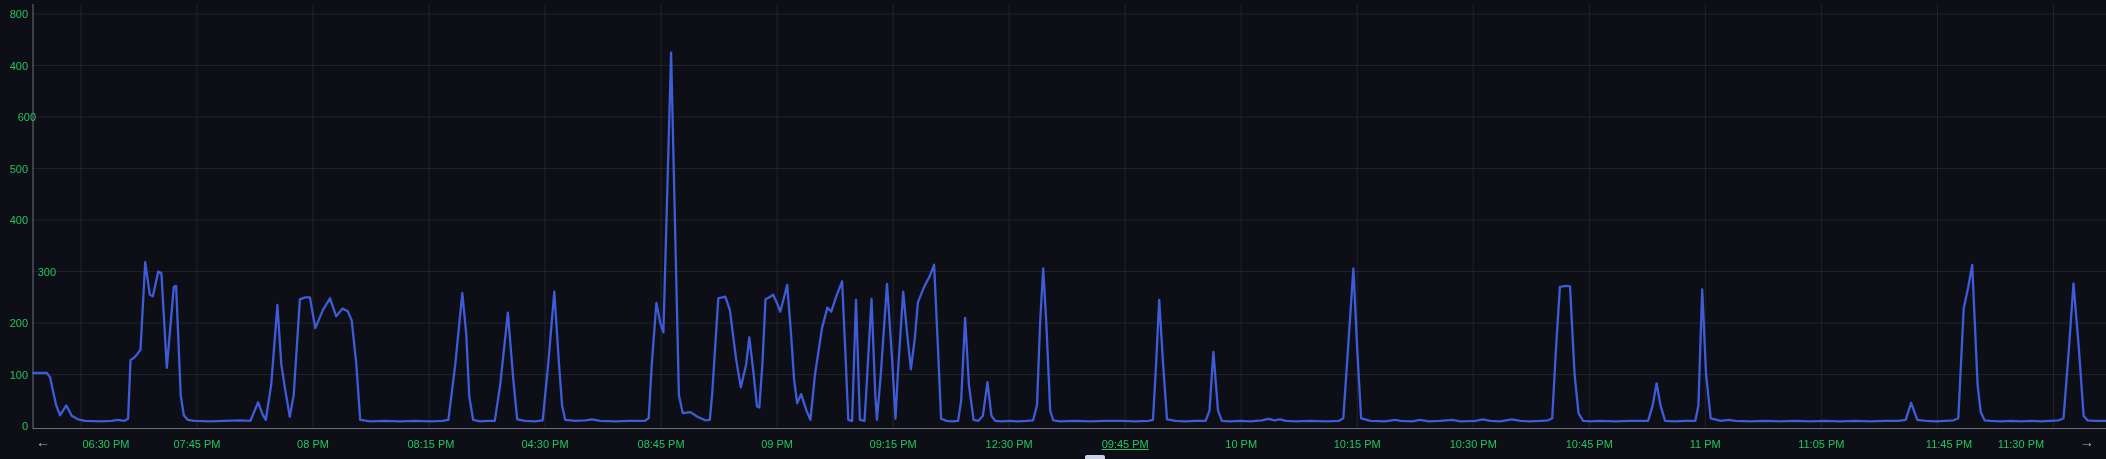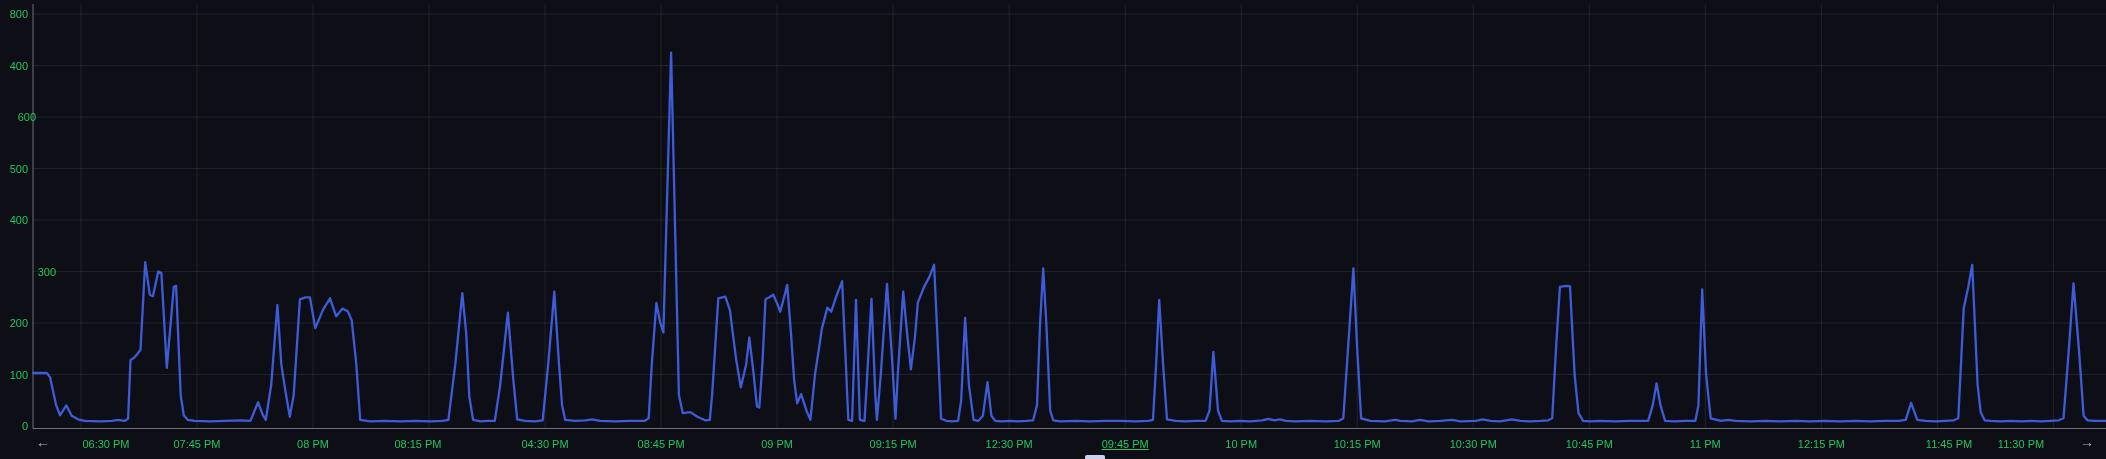--- a/index.html
+++ b/index.html
@@ -61,33 +61,33 @@
       <div class="axis-label ylab" style="left: 0px; top: 212px;">400</div>
       <div class="axis-label ylab" style="left: 0px; top: 263.5px; margin-left: 28px;">300</div>
       <div class="axis-label ylab" style="left: 0px; top: 315px; text-align: right;">200</div>
       <div class="axis-label ylab" style="left: 0px; top: 366.5px;">100</div>
       <div class="axis-label ylab" style="left: 0px; top: 418px;">0</div>
     </div>
   <div id="xlabels">
       <div class="axis-label xlab" style="left: 57.9575px; top: 436px;">06:30 PM</div>
       <div class="axis-label xlab" style="left: 148.984px; top: 436px;">07:45 PM</div>
       <div class="axis-label xlab" style="left: 265.01px; top: 436px;">08 PM</div>
-      <div class="axis-label xlab" style="left: 370px; top: 436px; text-align: center;">08:15 PM</div>
+      <div class="axis-label xlab" style="left: 383px; top: 436px; text-align: center;">08:15 PM</div>
       <div class="axis-label xlab" style="left: 497.062px; top: 436px;">04:30 PM</div>
       <div class="axis-label xlab" style="left: 613.088px; top: 436px;">08:45 PM</div>
       <div class="axis-label xlab" style="left: 729.114px; top: 436px;">09 PM</div>
       <div class="axis-label xlab" style="left: 845.14px; top: 436px;">09:15 PM</div>
       <div class="axis-label xlab" style="left: 961.166px; top: 436px;">12:30 PM</div>
       <div class="axis-label xlab" style="left: 1077.19px; top: 436px; text-decoration: underline;">09:45 PM</div>
       <div class="axis-label xlab" style="left: 1193.22px; top: 436px;">10 PM</div>
       <div class="axis-label xlab" style="left: 1309.24px; top: 436px;">10:15 PM</div>
       <div class="axis-label xlab" style="left: 1425.27px; top: 436px;">10:30 PM</div>
       <div class="axis-label xlab" style="left: 1541.3px; top: 436px;">10:45 PM</div>
       <div class="axis-label xlab" style="left: 1657.32px; top: 436px;">11 PM</div>
-      <div class="axis-label xlab" style="left: 1773.35px; top: 436px;">12:15 PM</div>
+      <div class="axis-label xlab" style="left: 1773.35px; top: 436px;">11:05 PM</div>
       <div class="axis-label xlab" style="left: 1973px; top: 436px;">11:30 PM</div>
       <div class="axis-label xlab" style="left: 1901px; top: 436px;">11:45 PM</div>
     </div>
 
   <span class="axis-arrow" style="left:36px;top:435px;">←</span>
   <span class="axis-arrow" style="left:2080px;top:435px;">→</span>
 
   <div class="partial-chip" style="left:1085px;top:455px;width:20px;height:4px;"></div>
 </div>
 

